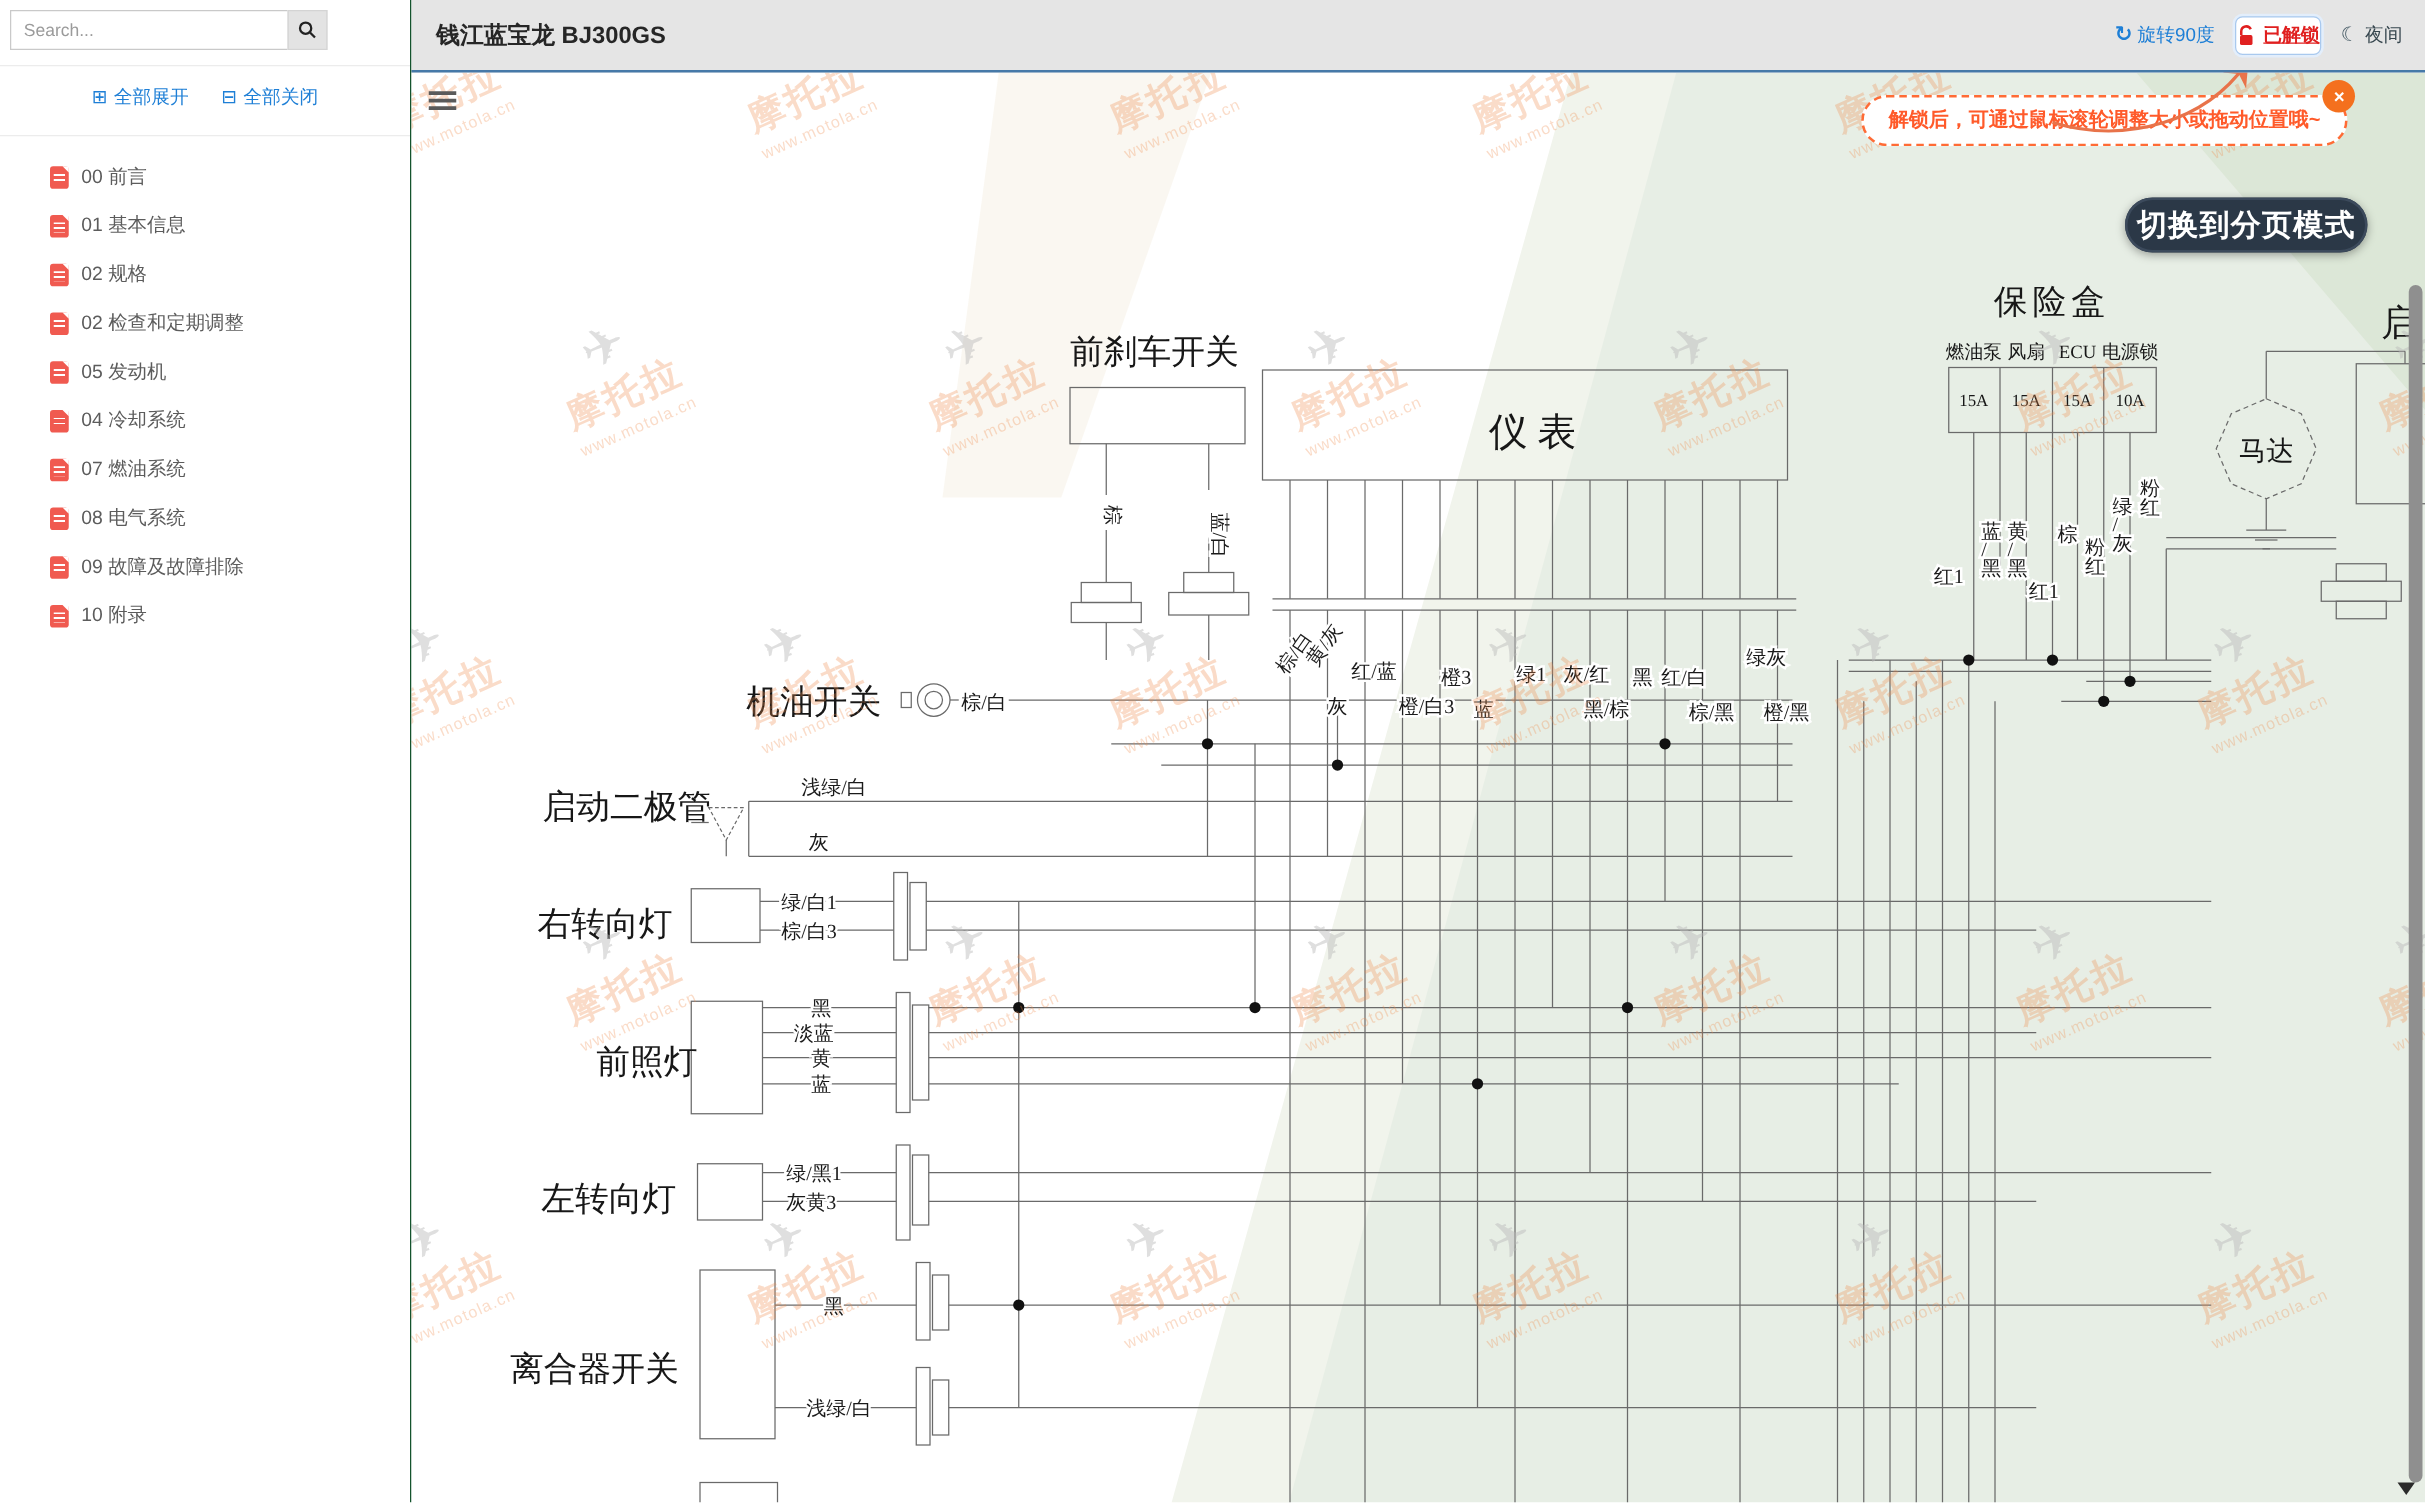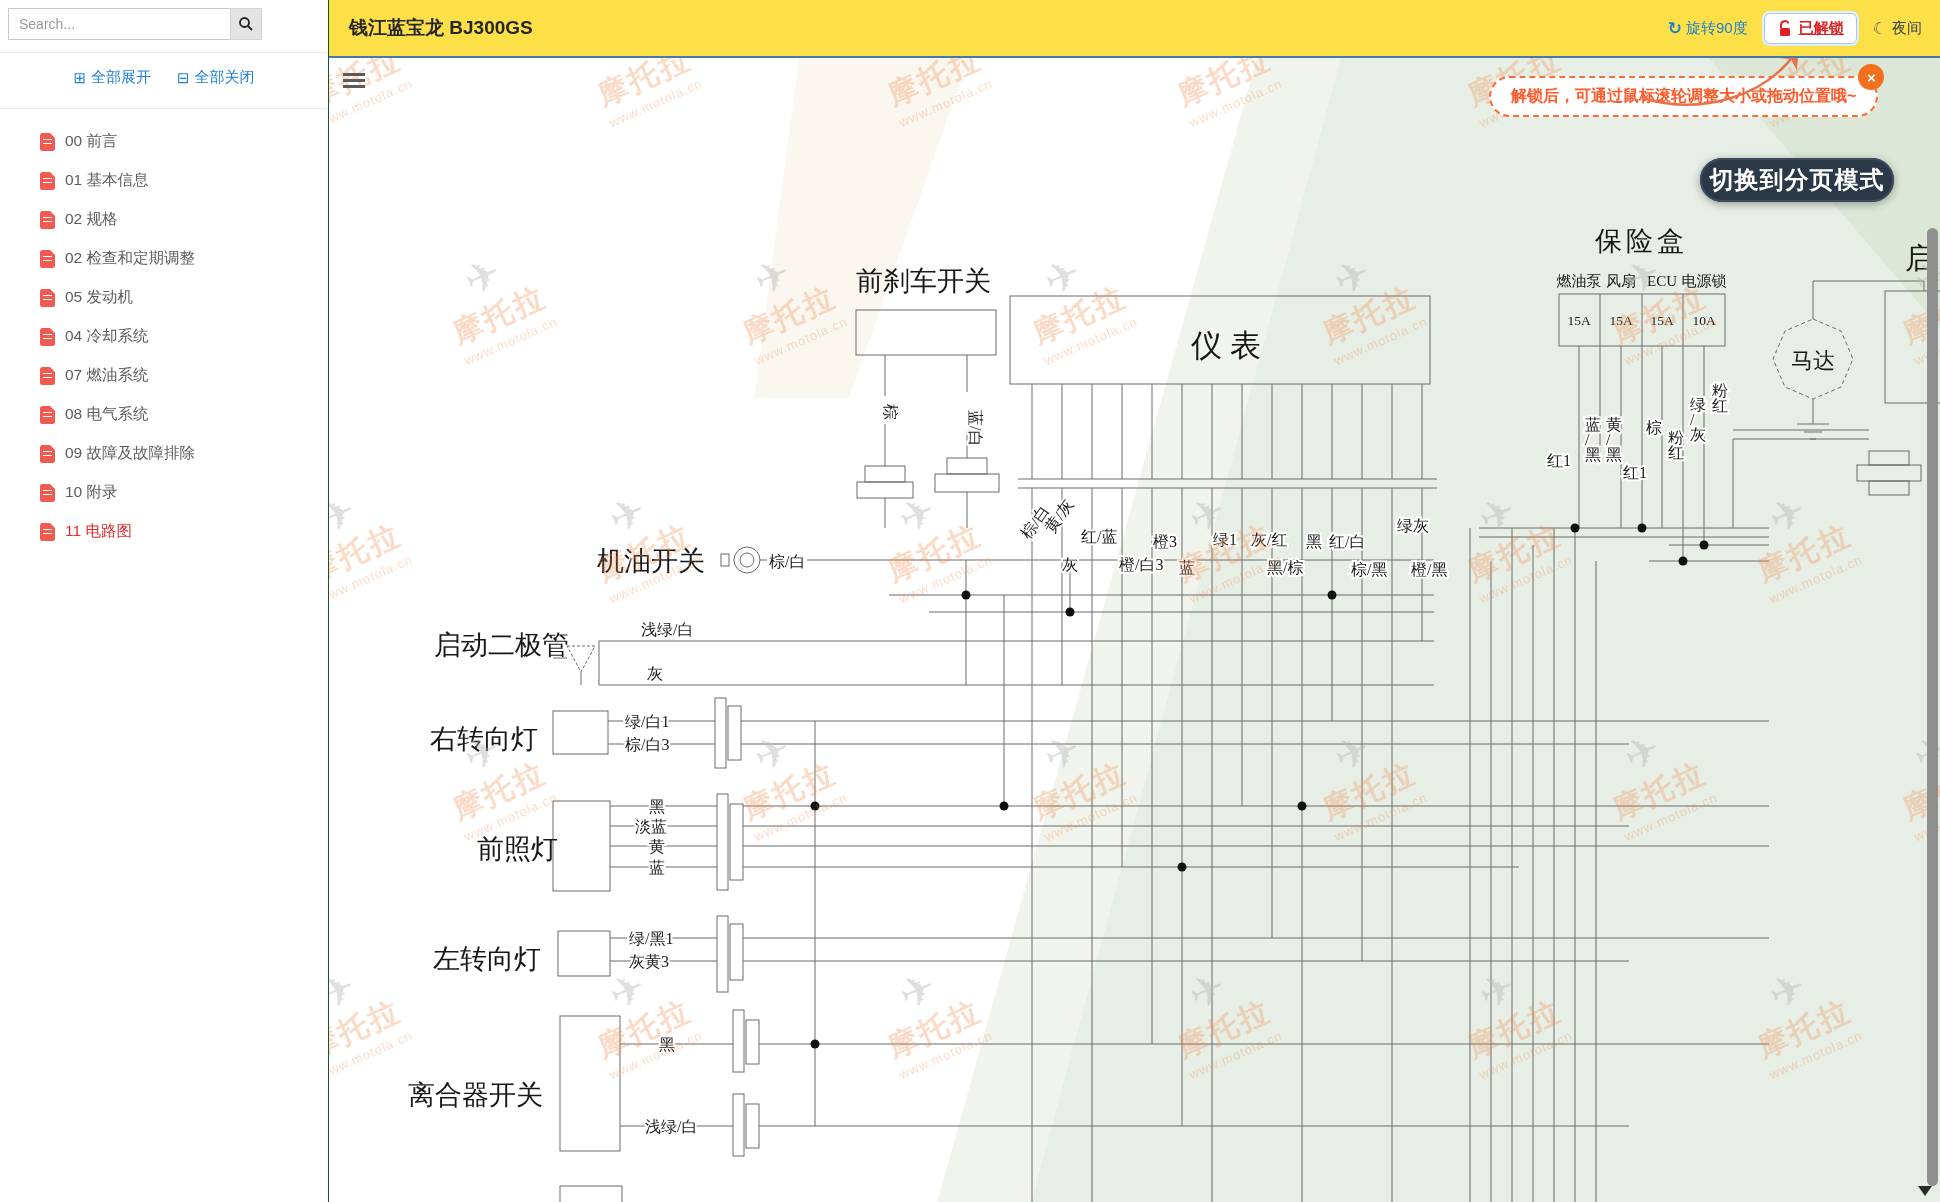--- a/index.html
+++ b/index.html
@@ -19,26 +19,26 @@
   .sq-icon{font-size:15px;line-height:1;}
   .nav-list{position:absolute;left:0;top:122px;width:328px;margin:0;padding:0;list-style:none;}
   .nav-item{height:39px;display:flex;align-items:center;gap:10px;padding-left:40px;cursor:pointer;font-size:15.5px;color:#5c5c5c;}
   .nav-item.active .nav-label{color:#e02b2b;}
   .doc-icon{width:15px;height:18px;background:#f05a50;border-radius:2.5px;position:relative;flex:0 0 auto;}
   .doc-icon::before{content:'';position:absolute;left:3px;right:3px;top:6px;height:8px;
     background:repeating-linear-gradient(#fff 0 1.5px,rgba(0,0,0,0) 1.5px 4px);}
   .doc-icon::after{content:'';position:absolute;top:0;right:0;border-left:5px solid rgba(0,0,0,0);
     border-top:5px solid #fff;}
   
-  .header{position:absolute;left:329px;top:0;width:1611px;height:56px;background:#fde047;border-bottom:2px solid #4679a8;z-index:9;display:flex;align-items:center;}
+  .header{position:absolute;left:329px;top:0;width:1611px;height:56px;background:#e5e5e5;border-bottom:2px solid #4679a8;z-index:9;display:flex;align-items:center;}
   .page-title{font-size:19px;font-weight:bold;color:#262626;margin-left:20px;}
   .header-actions{position:absolute;right:18px;top:0;height:56px;display:flex;align-items:center;gap:16px;font-size:15px;}
   .rotate-link{color:#1e7fd6;display:flex;align-items:center;gap:4px;cursor:pointer;}
   .rotate-glyph{font-size:17px;font-weight:bold;}
-  .unlock-btn{border:1px solid #a9c9ee;border-radius:6px;background:#fff;box-shadow:0 0 0 2px #e3eefb;padding:5px 12px;display:flex;align-items:center;gap:6px;cursor:pointer;}
+  .unlock-btn{border:1px solid #a9c9ee;border-radius:6px;background:#fff;box-shadow:0 0 0 2px #e3eefb;padding:5px 0;display:flex;align-items:center;gap:6px;cursor:pointer;}
   .unlock-text{color:#e02020;text-decoration:underline;font-weight:bold;}
   .night-link{color:#37474f;display:flex;align-items:center;gap:5px;cursor:pointer;}
   .moon-glyph{font-size:16px;color:#455a64;}
   
   .content{position:absolute;left:329px;top:58px;width:1611px;height:1144px;overflow:hidden;background:#fff;}
   .diagram-svg{position:absolute;left:0;top:0;z-index:1;}
   #wm-layer{position:absolute;inset:0;z-index:2;pointer-events:none;}
   .wm-tile{position:absolute;width:200px;transform:rotate(-24deg);text-align:center;}
   .wm-plane{font-size:42px;color:#b9b9b9;opacity:.45;line-height:1;}
   .wm-brand{font-size:30px;font-weight:bold;color:#ef8c4d;opacity:.30;letter-spacing:3px;}
@@ -122,24 +122,20 @@
         <span class="nav-label">08 电气系统</span>
       </li>
     <li class="nav-item">
         <span class="doc-icon"></span>
         <span class="nav-label">09 故障及故障排除</span>
       </li>
     <li class="nav-item">
         <span class="doc-icon"></span>
         <span class="nav-label">10 附录</span>
       </li>
-    <li class="nav-item active">
-        <span class="doc-icon"></span>
-        <span class="nav-label">11 电路图</span>
-      </li>
   </ul>
 </div>
 
 <div class="header">
   <div class="page-title">钱江蓝宝龙 BJ300GS</div>
   <div class="header-actions">
     <a class="rotate-link">
       <span class="rotate-glyph">↻</span>
       <span>旋转90度</span>
     </a>

